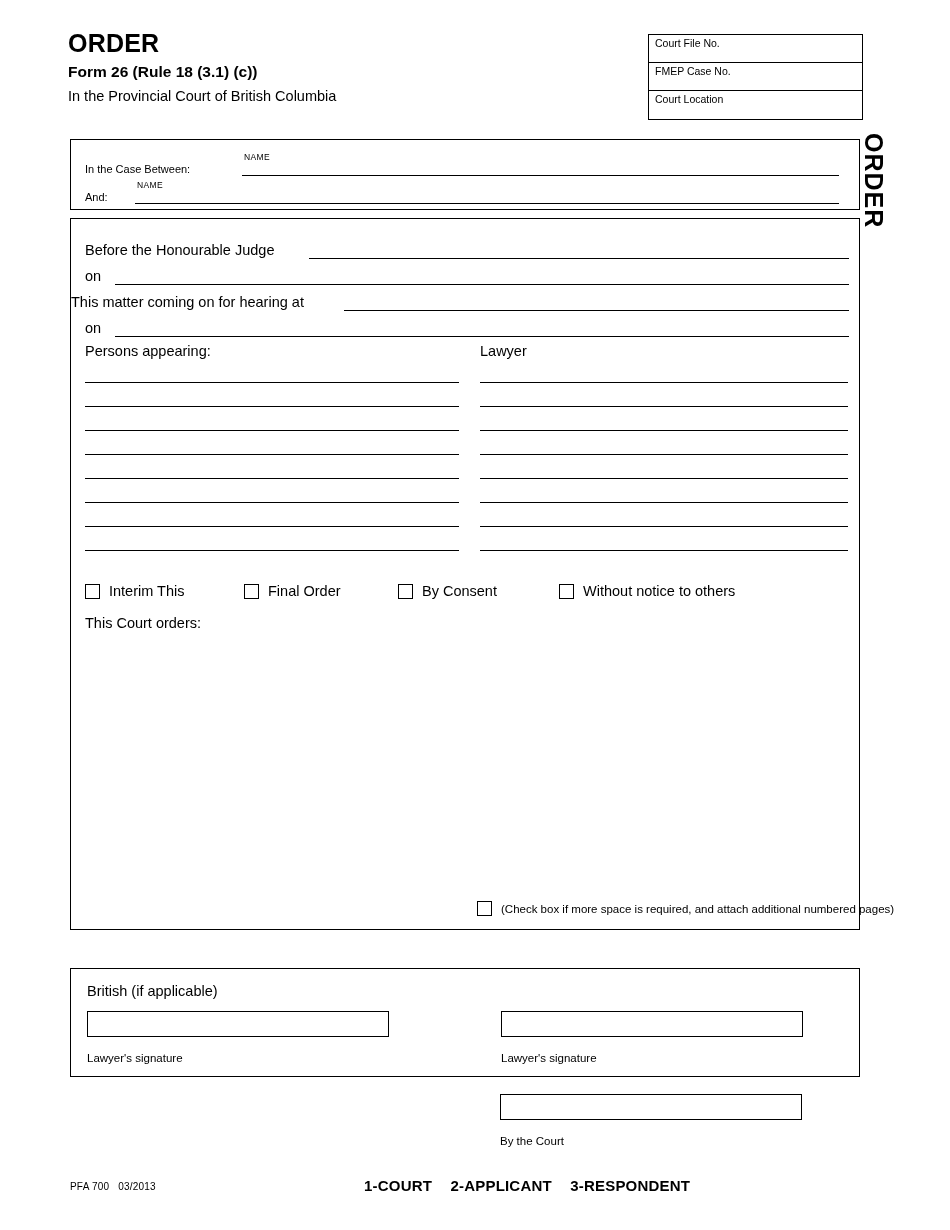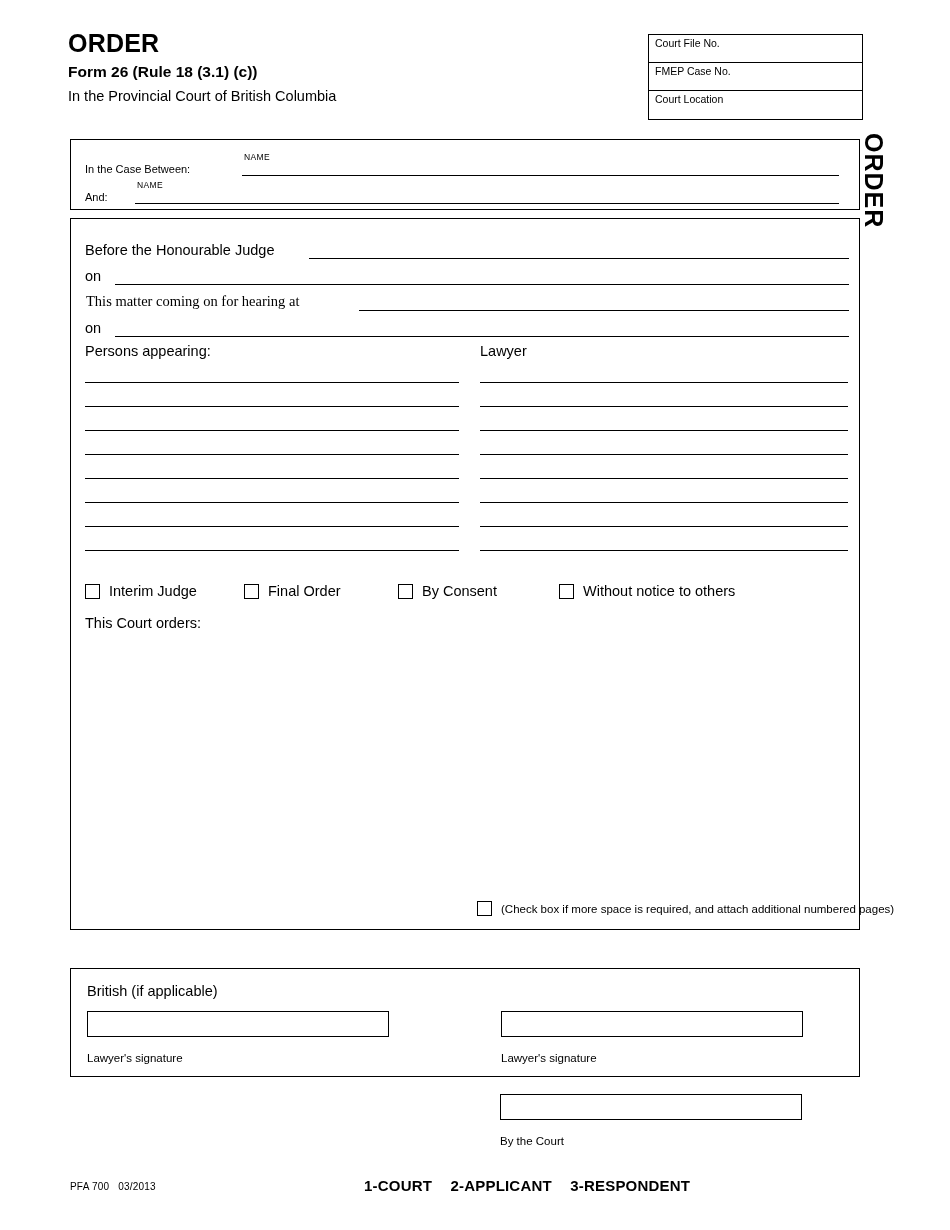--- a/index.html
+++ b/index.html
@@ -280,21 +280,21 @@
   <div class="field-row" style="top:15px; left:14px; right:10px;">
     <span class="field-label">Before the Honourable Judge</span>
     <span class="field-rule" style="left:224px; right:0;"></span>
   </div>
 
   <div class="field-row" style="top:41px; left:14px; right:10px;">
     <span class="field-label">on</span>
     <span class="field-rule" style="left:30px; right:0;"></span>
   </div>
 
-  <div class="field-row" style="top:67px; left:15px; right:10px;font-family:Liberation Serif, serif;">
+  <div class="field-row" style="top:67px; left:0; right:10px;">
     <span class="field-label">This matter coming on for hearing at</span>
     <span class="field-rule" style="left:273px; right:0;"></span>
   </div>
 
   <div class="field-row" style="top:93px; left:14px; right:10px;">
     <span class="field-label">on</span>
     <span class="field-rule" style="left:30px; right:0;"></span>
   </div>
 
   <div class="col-heading" style="left:14px; top:124px;">Persons appearing:</div>
@@ -313,21 +313,21 @@
   <div class="ruled-line" style="left:409px; width:368px; top:187px;"></div>
   <div class="ruled-line" style="left:409px; width:368px; top:211px;"></div>
   <div class="ruled-line" style="left:409px; width:368px; top:235px;"></div>
   <div class="ruled-line" style="left:409px; width:368px; top:259px;"></div>
   <div class="ruled-line" style="left:409px; width:368px; top:283px;"></div>
   <div class="ruled-line" style="left:409px; width:368px; top:307px;"></div>
   <div class="ruled-line" style="left:409px; width:368px; top:331px;"></div>
 
   <div class="check-item" style="left:14px;  top:364px;">
     <span class="checkbox"></span>
-    <span class="check-label">Interim Judge</span>
+    <span class="check-label">Interim This</span>
   </div>
   <div class="check-item" style="left:173px; top:364px;">
     <span class="checkbox"></span>
     <span class="check-label">Final Order</span>
   </div>
   <div class="check-item" style="left:327px; top:364px;">
     <span class="checkbox"></span>
     <span class="check-label">By Consent</span>
   </div>
   <div class="check-item" style="left:488px; top:364px;">

